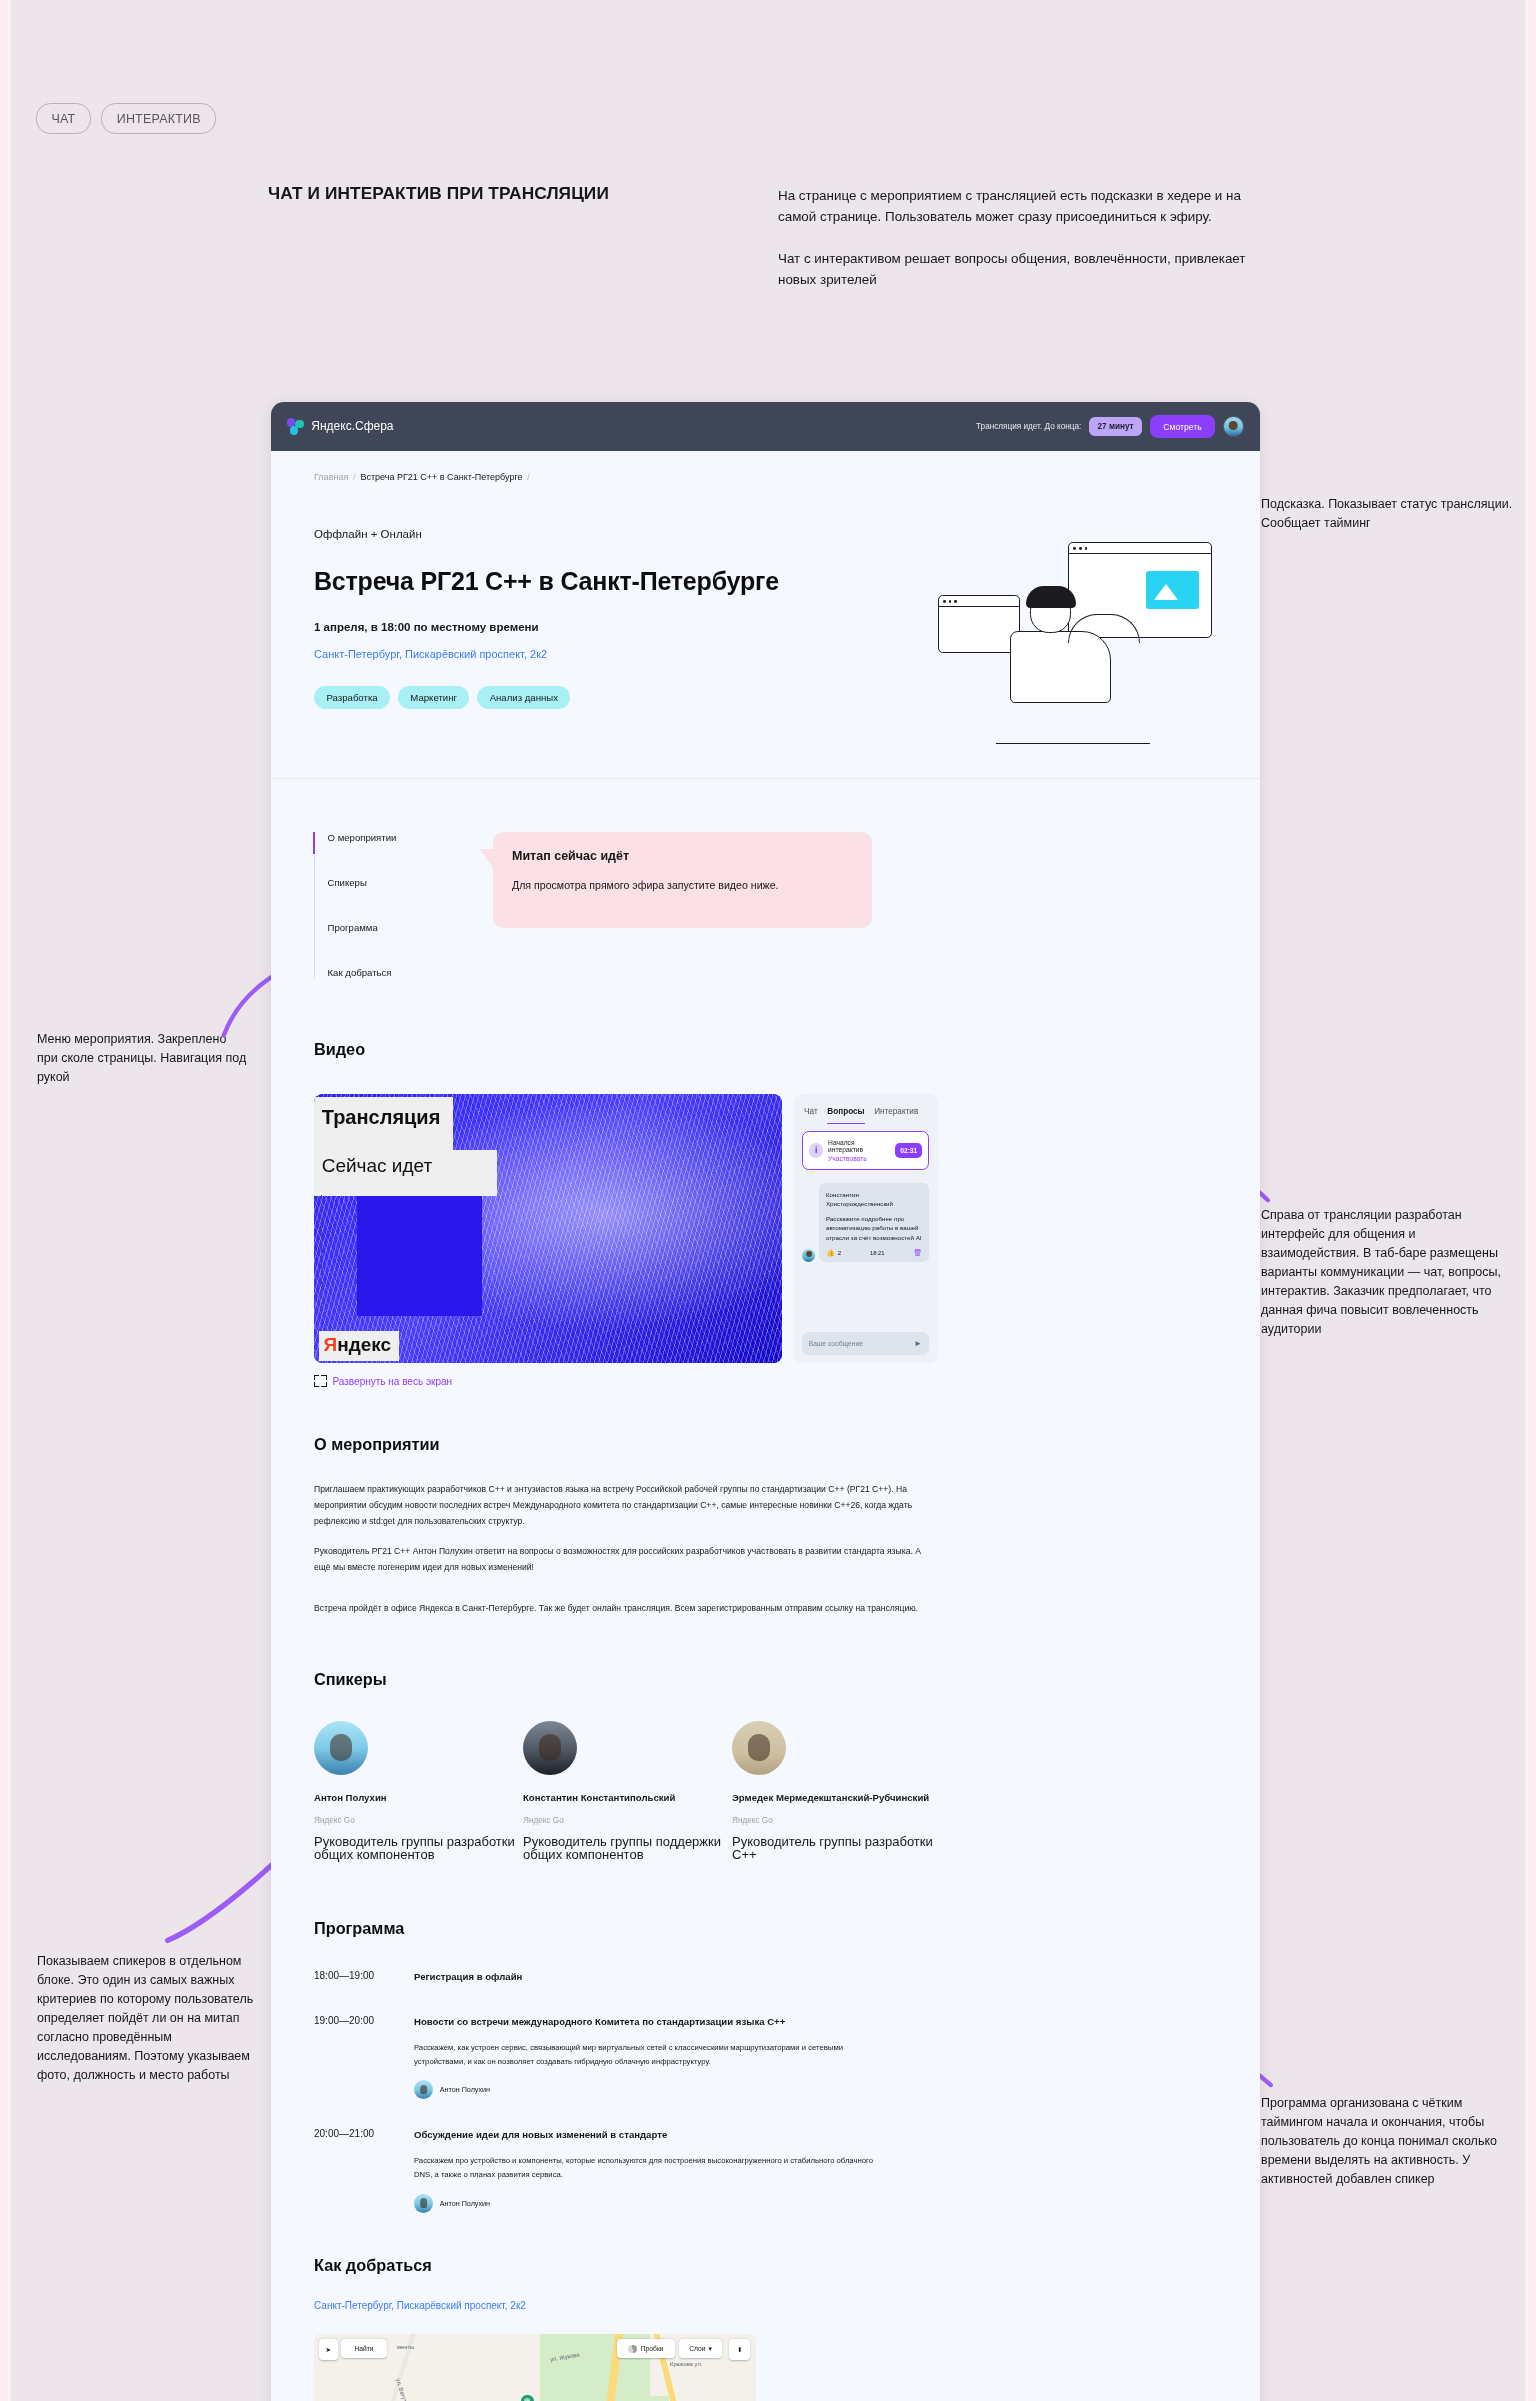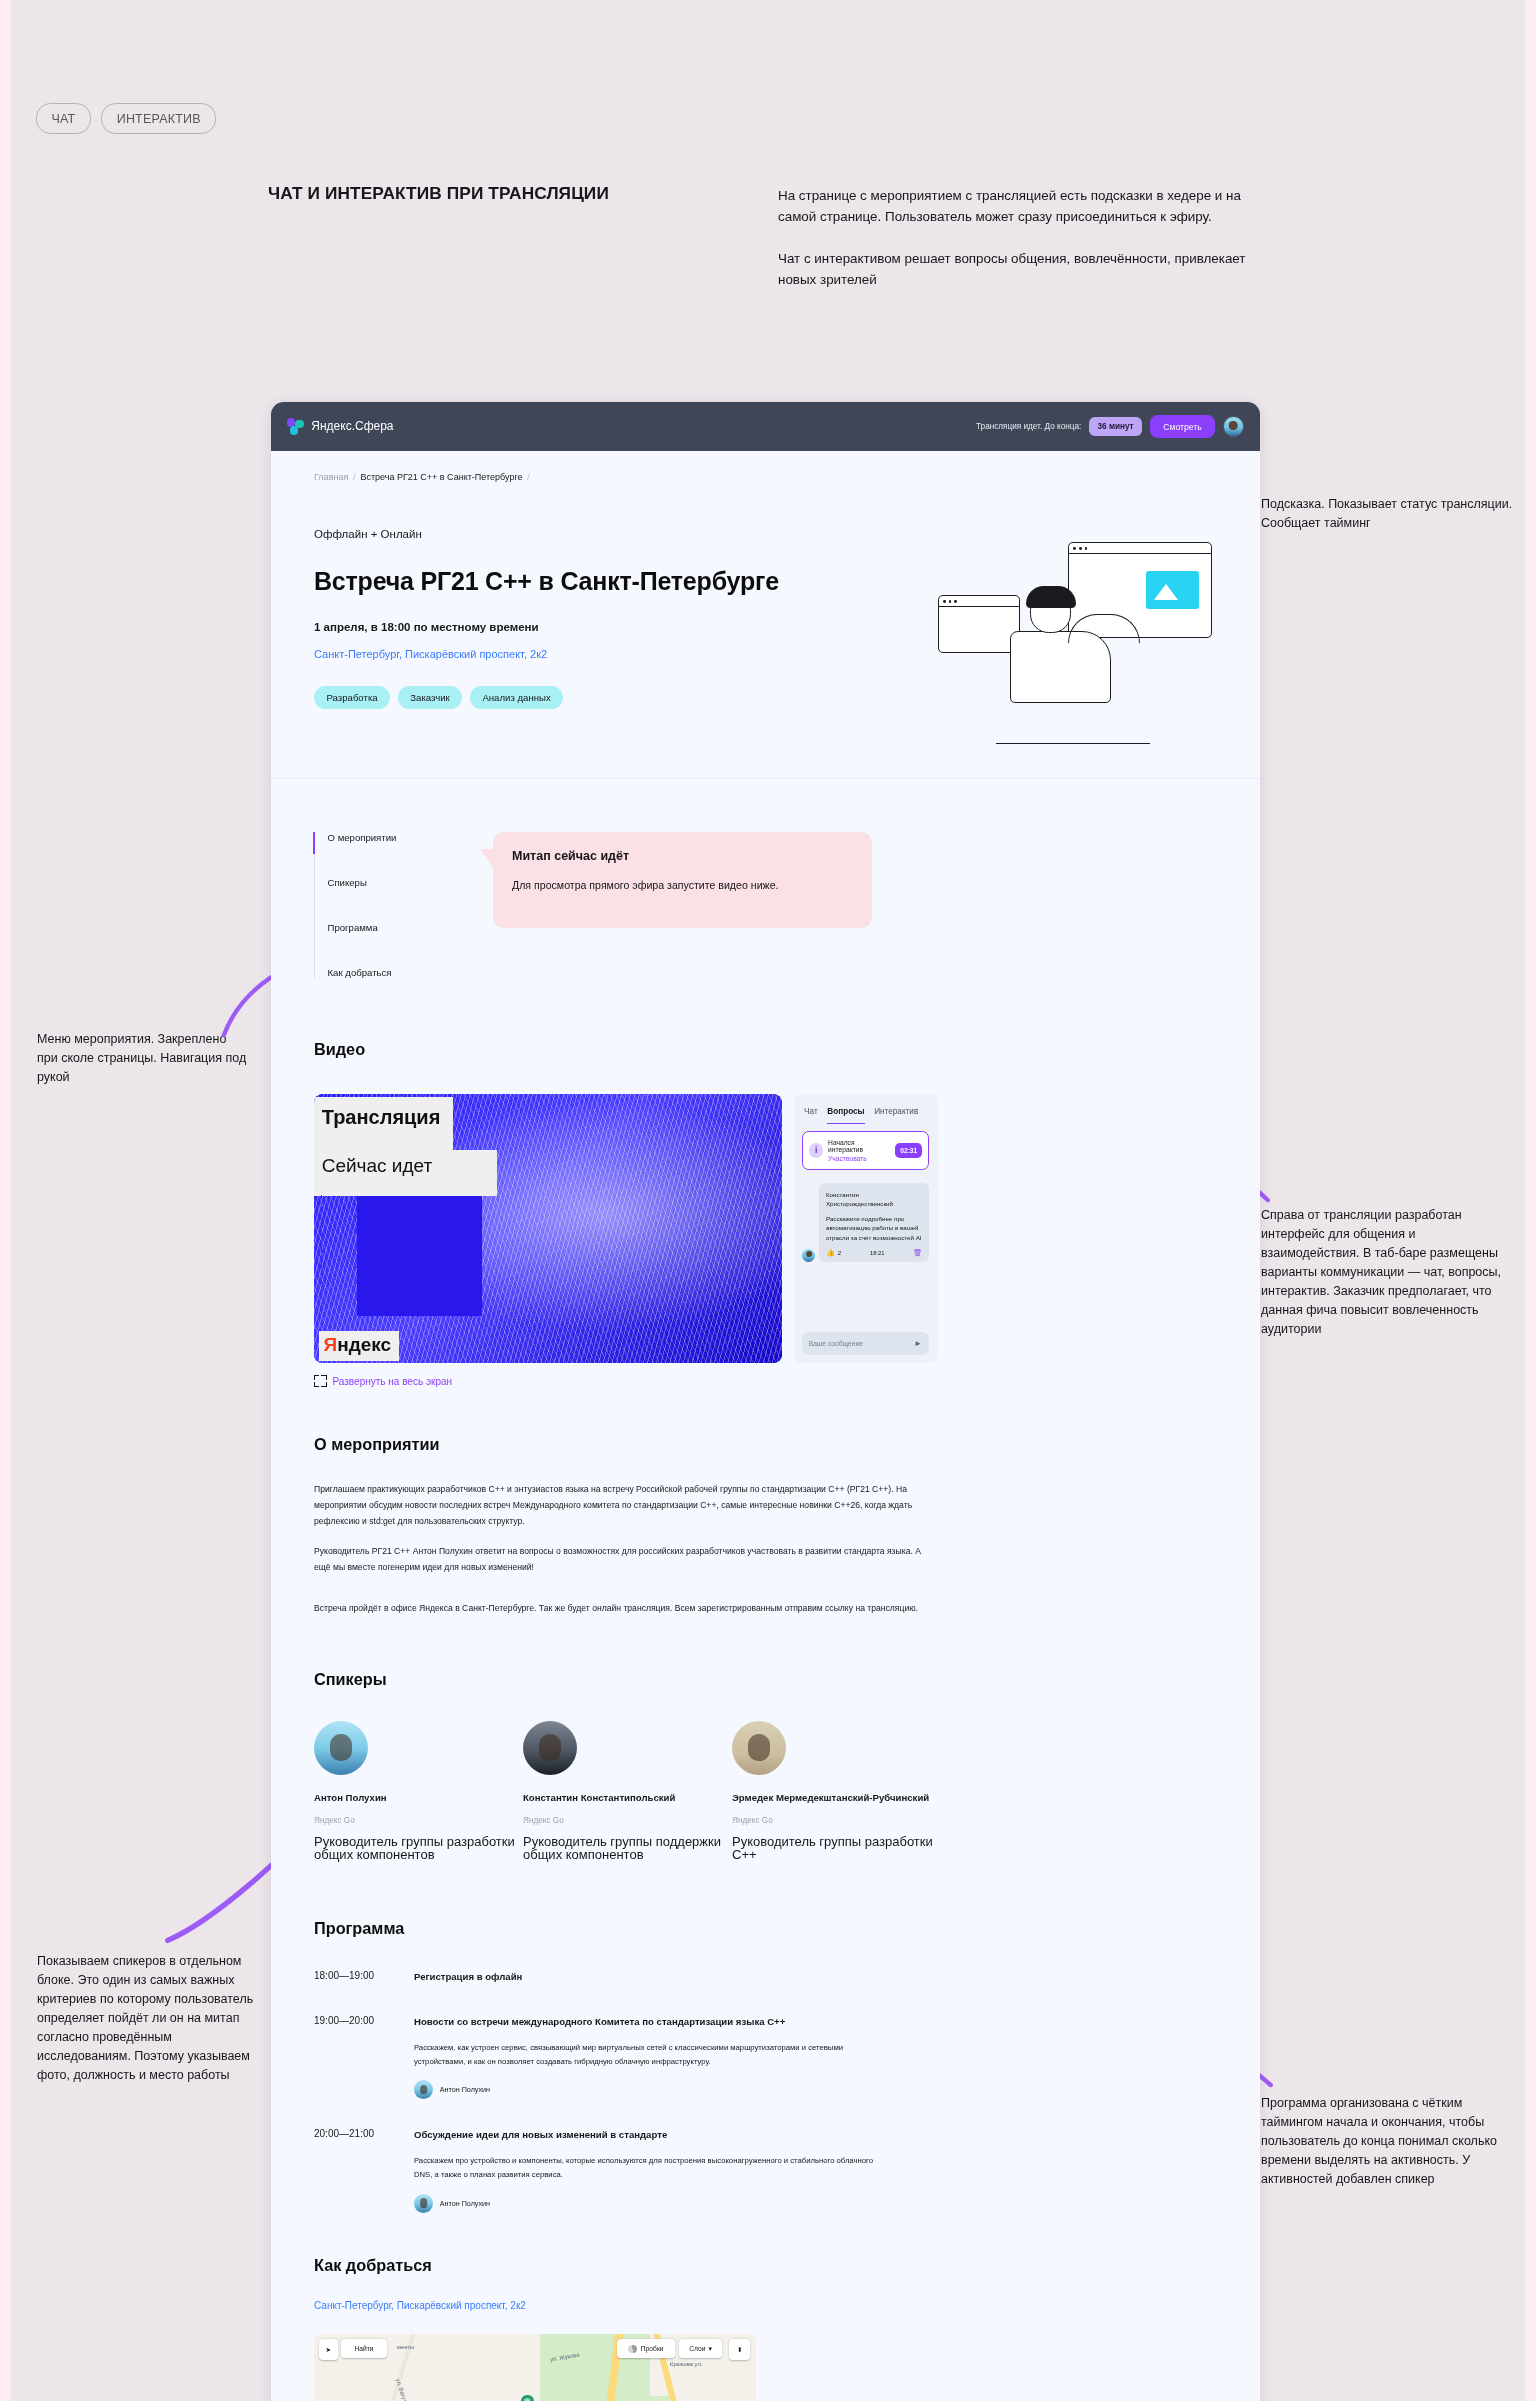--- a/index.html
+++ b/index.html
@@ -358,21 +358,21 @@
     <div class="brand">
       <div class="brand-logo">
           <i class="a"></i>
           <i class="b"></i>
           <i class="c"></i>
         </div>
       <div class="brand-name">Яндекс.Сфера</div>
     </div>
     <div class="header-right">
       <div class="live-text">Трансляция идет. До конца:</div>
-      <div class="live-badge">36 минут</div>
+      <div class="live-badge">27 минут</div>
       <button class="watch-btn">Смотреть</button>
       <div class="avatar-hdr"></div>
     </div>
   </div>
 
   <div class="browser-body">
 
     <div class="breadcrumb">
       <span class="muted">Главная</span>
       <span class="sep">/</span>
@@ -381,21 +381,21 @@
     </div>
 
     <div class="hero">
       <div class="hero-left">
         <div class="hero-kicker">Оффлайн + Онлайн</div>
         <div class="hero-title">Встреча РГ21 C++ в Санкт-Петербурге</div>
         <div class="hero-date">1 апреля,  в 18:00 по местному времени</div>
         <div class="hero-addr">Санкт-Петербург, Пискарёвский проспект, 2к2</div>
         <div class="tags">
           <span class="tag">Разработка</span>
-          <span class="tag">Заказчик</span>
+          <span class="tag">Маркетинг</span>
           <span class="tag">Анализ данных</span>
         </div>
       </div>
       <div class="hero-illu">
         <div class="illu-win illu-big">
           <div class="bar">
               <s></s>
               <s></s>
               <s></s>
             </div>

